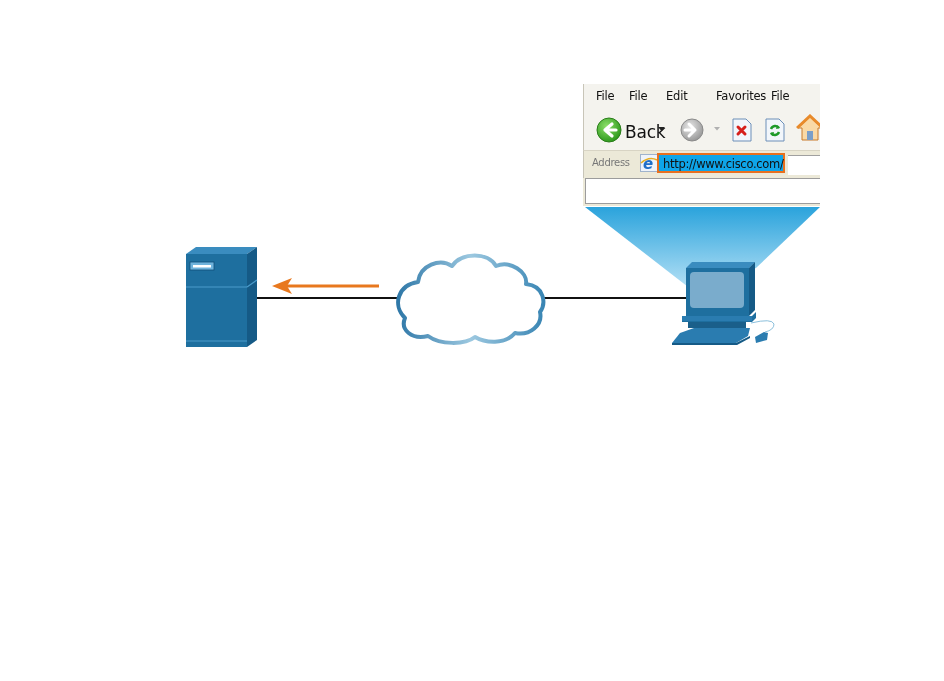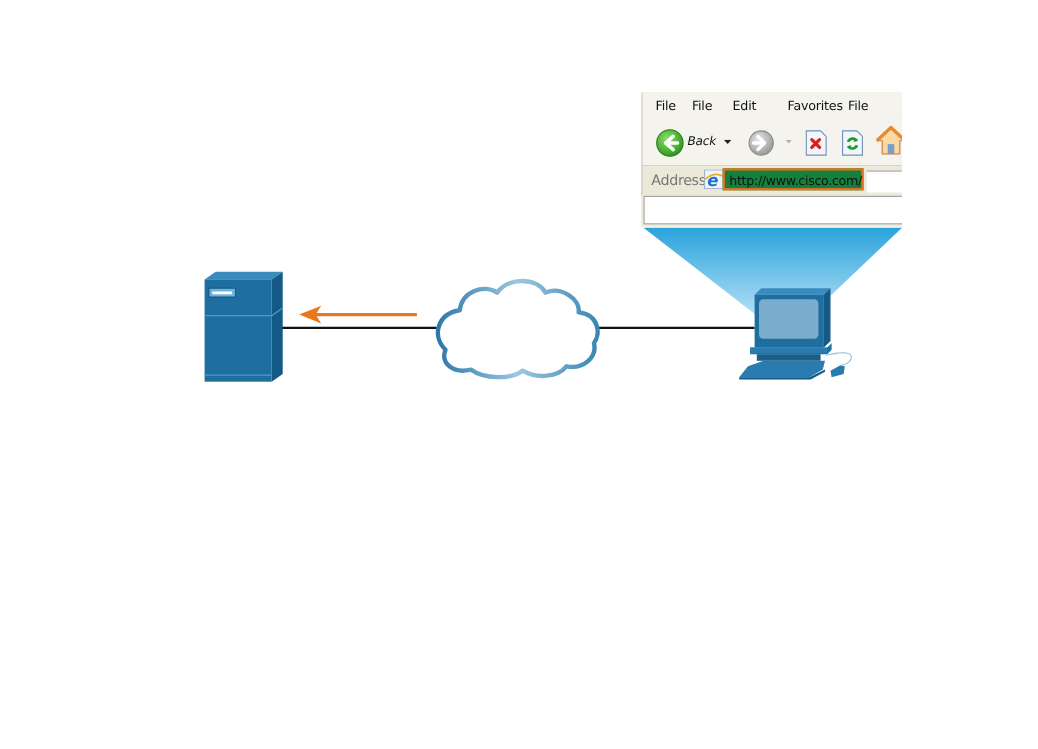--- a/index.html
+++ b/index.html
@@ -2,24 +2,24 @@
 <html><head>
   <meta charset="utf-8">
   <style>
     html, body { margin:0; padding:0; background:#ffffff; }
     body { width:944px; height:681px; position:relative; overflow:hidden; font-family:"DejaVu Sans", sans-serif; }
     #stage { position:absolute; left:0; top:0; width:768px; height:681px;padding-left:24px; }
     .browser { position:absolute; left:583px; top:84px; width:237px; height:122px; background:#ece9d8; overflow:hidden; }
     .menubar { position:absolute; left:0; top:0; width:237px; height:24px; background:#f4f3ee; border-left:1px solid #c8c5b8; }
     .menu-item { position:absolute; top:5px; font-size:11.5px; color:#111; font-family:"DejaVu Sans", sans-serif; letter-spacing:-0.2px; }
     .toolbar { position:absolute; left:0; top:24px; width:237px; height:42px; background:#f4f3ee; border-left:1px solid #c8c5b8; border-bottom:1px solid #d8d4c4; }
-    .tb-label { position:absolute; top:14px; font-size:11px; color:#111; letter-spacing:-0.2px;font-style:italic; }
+    .tb-label { position:absolute; top:14px; font-size:17px; color:#111; letter-spacing:-0.2px; }
     .addressbar { position:absolute; left:0; top:67px; width:237px; height:27px; background:#ece9d8; border-left:1px solid #c8c5b8; }
-    .addr-label { position:absolute; left:8px; top:6px; font-size:13px; color:#777; letter-spacing:-0.3px; }
-    .url-box { position:absolute; left:73px; top:2px; width:128px; height:20px; background:#15803d; border:2.5px solid #e8701e; box-sizing:border-box; }
+    .addr-label { position:absolute; left:8px; top:6px; font-size:10px; color:#777; letter-spacing:-0.3px; }
+    .url-box { position:absolute; left:73px; top:2px; width:128px; height:20px; background:#0ea5e9; border:2.5px solid #e8701e; box-sizing:border-box; }
     .url-text { position:absolute; left:4px; top:2px; font-size:11.5px; color:#111; letter-spacing:-0.3px; }
     .url-rest { position:absolute; left:204px; top:4px; width:40px; height:19px; background:#fff; border-top:1px solid #a0a0a0; }
     .content { position:absolute; left:2px; top:94px; width:240px; height:26px; background:#fff; border:1px solid #9c9c9c; box-sizing:border-box; }
     svg text { font-family:"DejaVu Sans", sans-serif; }
   </style>
 </head>
 <body>
 
 <div id="stage">
 

